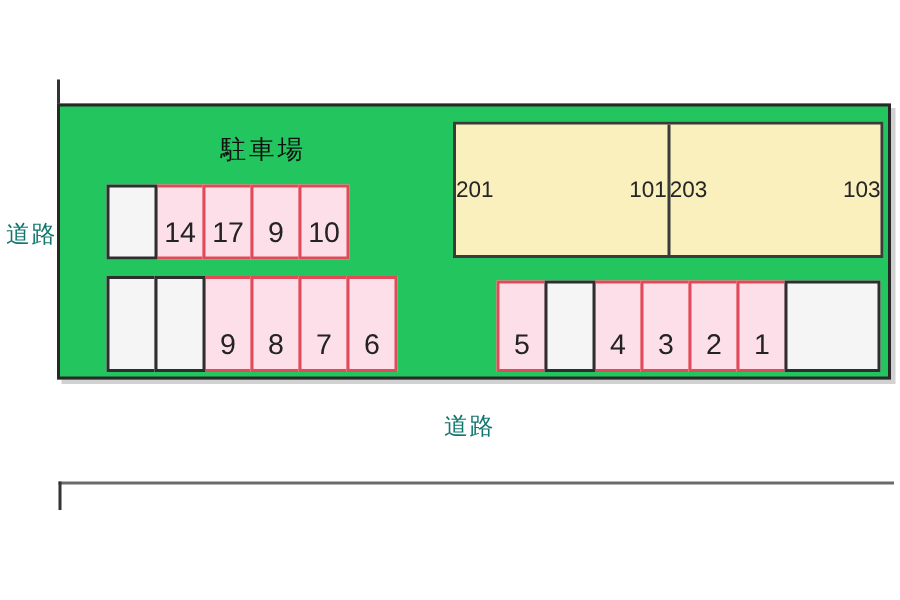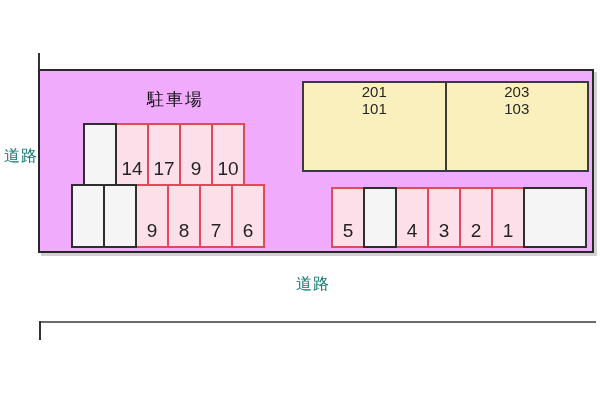--- a/index.html
+++ b/index.html
@@ -11,38 +11,38 @@
   
   .road-tick-top{position:absolute;left:38px;top:53px;width:2px;height:17px;background:#333;}
   .road-line-bottom{position:absolute;left:39px;top:321px;width:557px;height:2px;background:#6b6b6b;}
   .road-tick-bottom{position:absolute;left:39px;top:321px;width:2px;height:19px;background:#333;}
   .road-label{position:absolute;font-size:16px;letter-spacing:1px;color:#0f766e;}
   .road-label.left{left:4px;top:146px;}
   .road-label.bottom{left:296px;top:274px;}
   
   .lot{
     position:absolute;left:38px;top:69px;width:556px;height:184px;
-    box-sizing:border-box;background:#f0abfc;border:2px solid #282828;
+    box-sizing:border-box;background:#22c55e;border:2px solid #282828;
     box-shadow:3px 3px 0 rgba(0,0,0,0.18);
   }
   .lot-title{position:absolute;left:107px;top:17px;font-size:17px;letter-spacing:2px;color:#111;}
   
   .building{
     position:absolute;left:262px;top:10px;width:287px;height:91px;
     box-sizing:border-box;display:flex;background:#f9f0bd;border:2px solid #3b3b3b;
   }
   .building .unit{
-    flex:1;display:flex;flex-direction:column;align-items:center;justify-content:flex-start;
+    flex:1;display:flex;flex-direction:row;align-items:center;justify-content:space-between;
     box-sizing:border-box;
   }
   .building .unit:not(:last-child){border-right:2px solid #3b3b3b;}
   .unit span{display:block;font-size:15px;line-height:17px;color:#262626;text-align:center;}
   
   .row{position:absolute;display:flex;}
-  .row-left-top   {left:31px;top:52px;height:63px;margin-left:12px;}
+  .row-left-top   {left:31px;top:52px;height:50px;}
   .row-left-bottom{left:31px;top:113px;height:64px;}
   .row-right      {left:291px;top:116px;height:61px;}
   .cell{
     box-sizing:border-box;height:100%;width:34px;position:relative;
     display:flex;align-items:flex-end;justify-content:center;
     padding-bottom:4px;font-size:19px;color:#232323;
   }
   .cell + .cell{margin-left:-2px;}
   .cell.space{background:#fcdfe8;border:2px solid #e14b59;z-index:1;}
   .cell.empty{background:#f5f5f5;border:2px solid #2e2e2e;z-index:2;}

